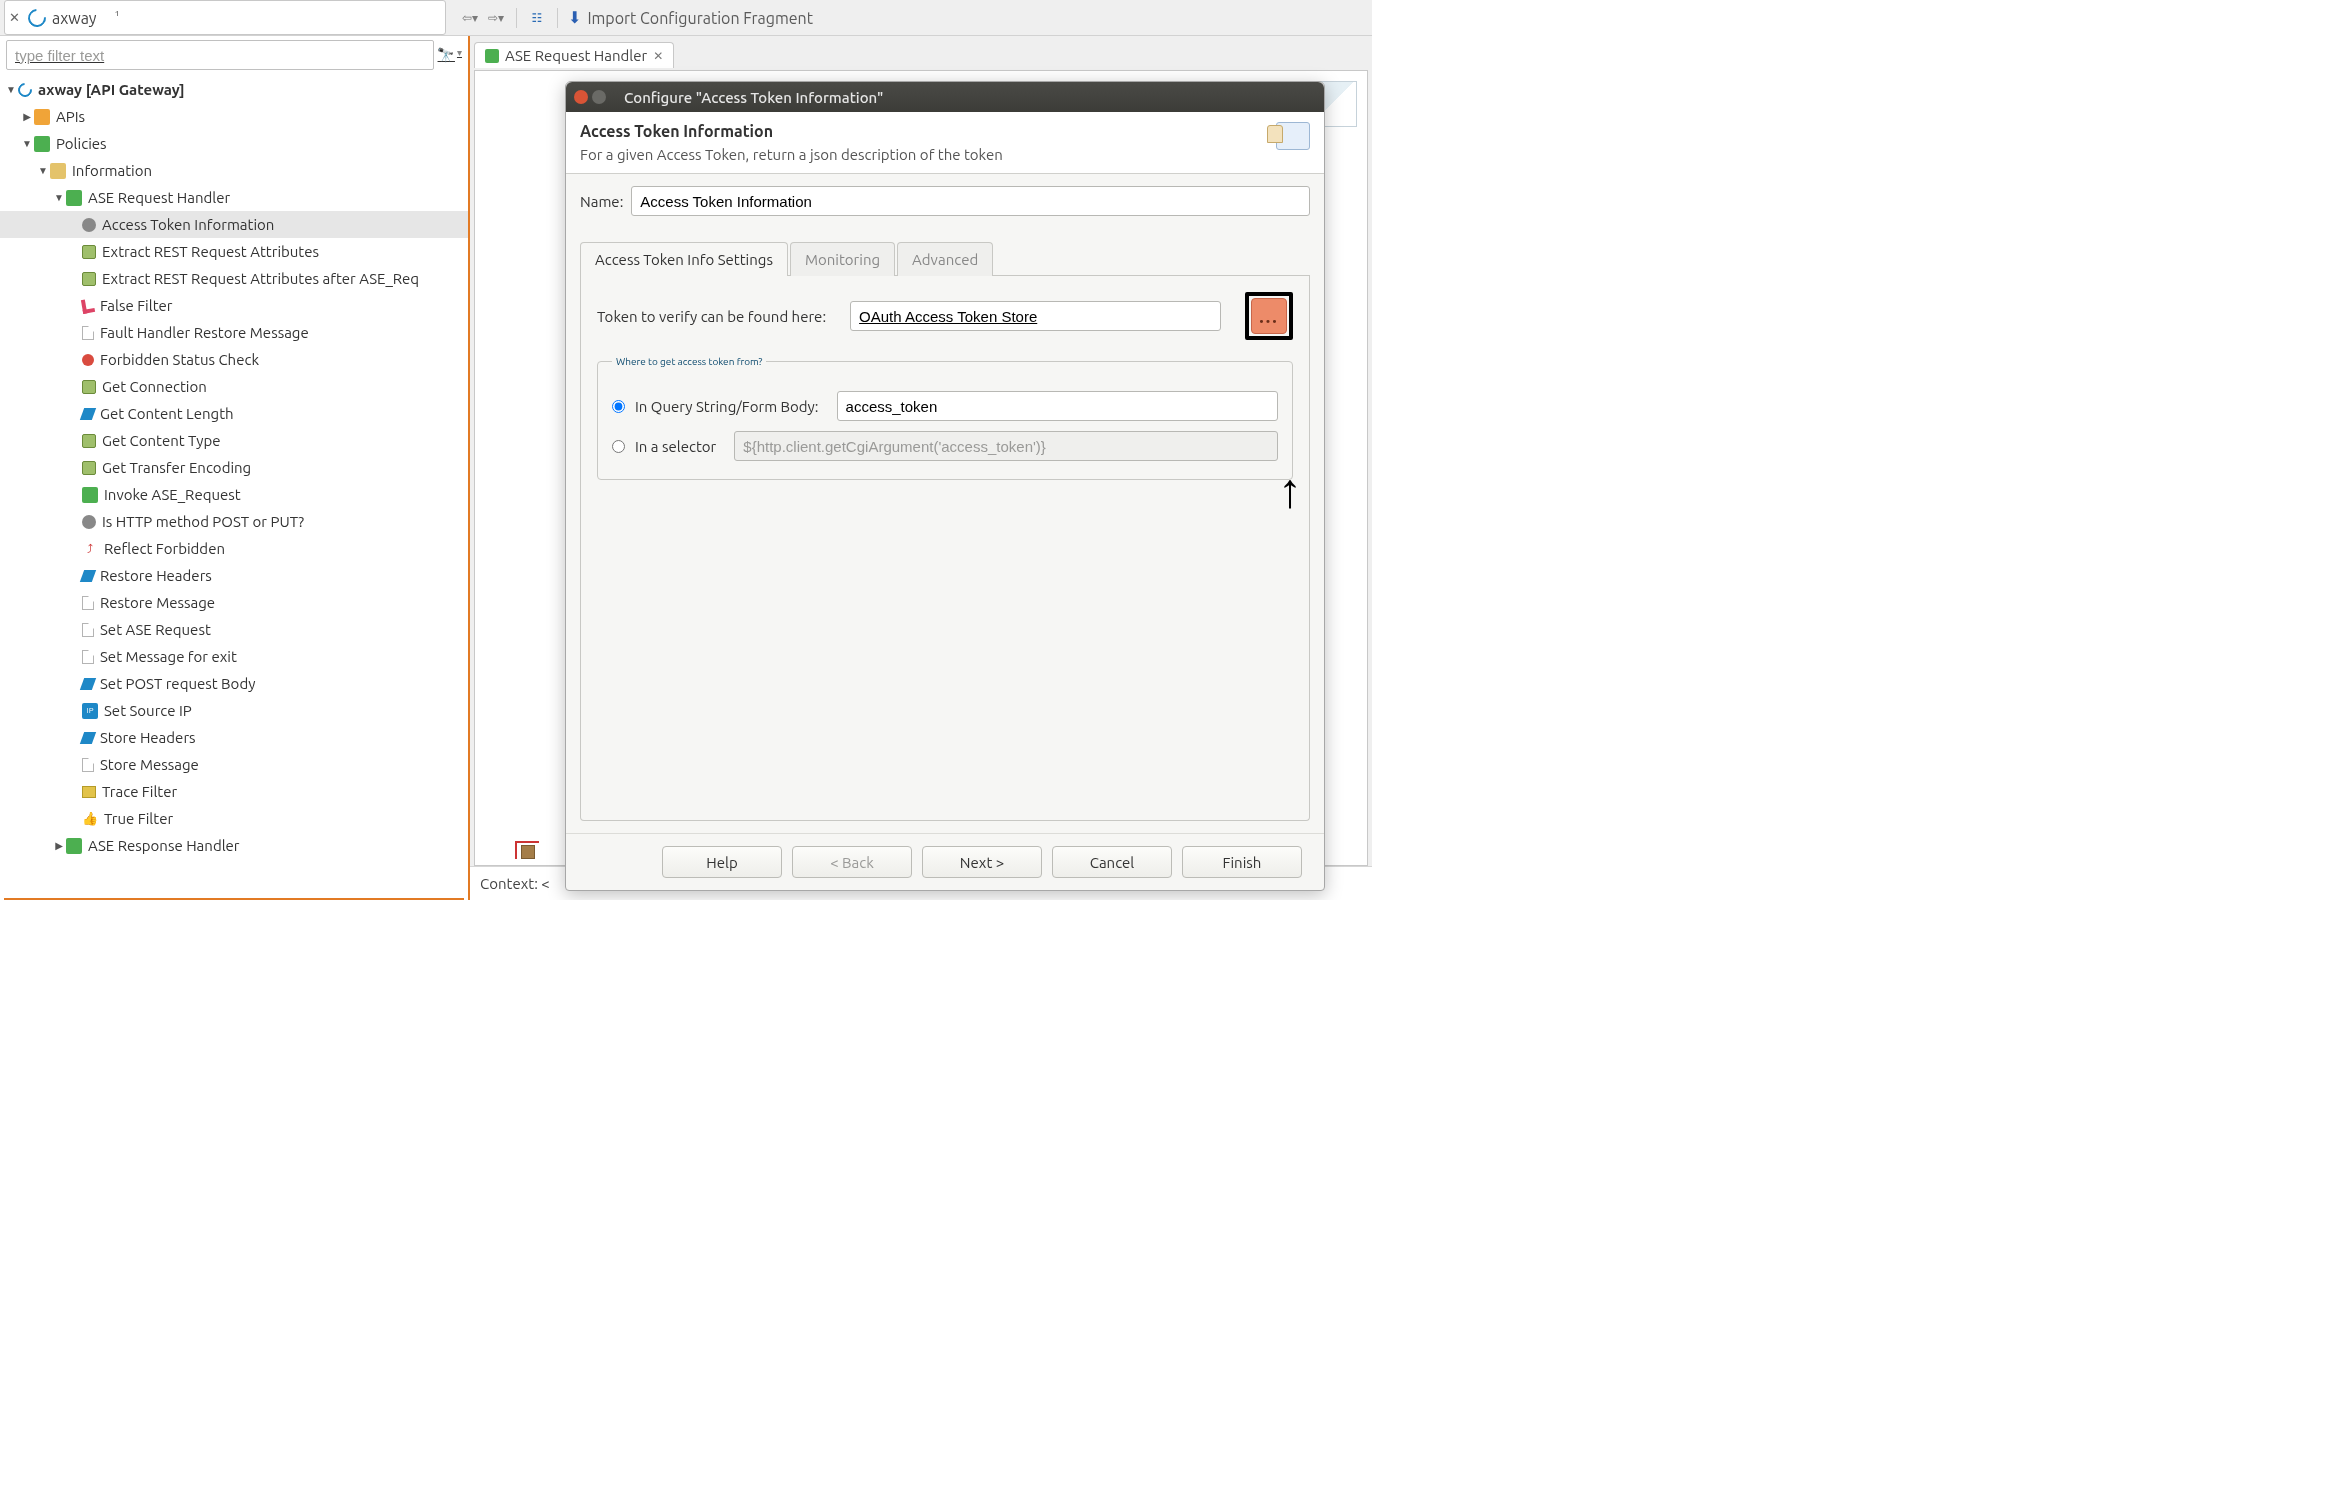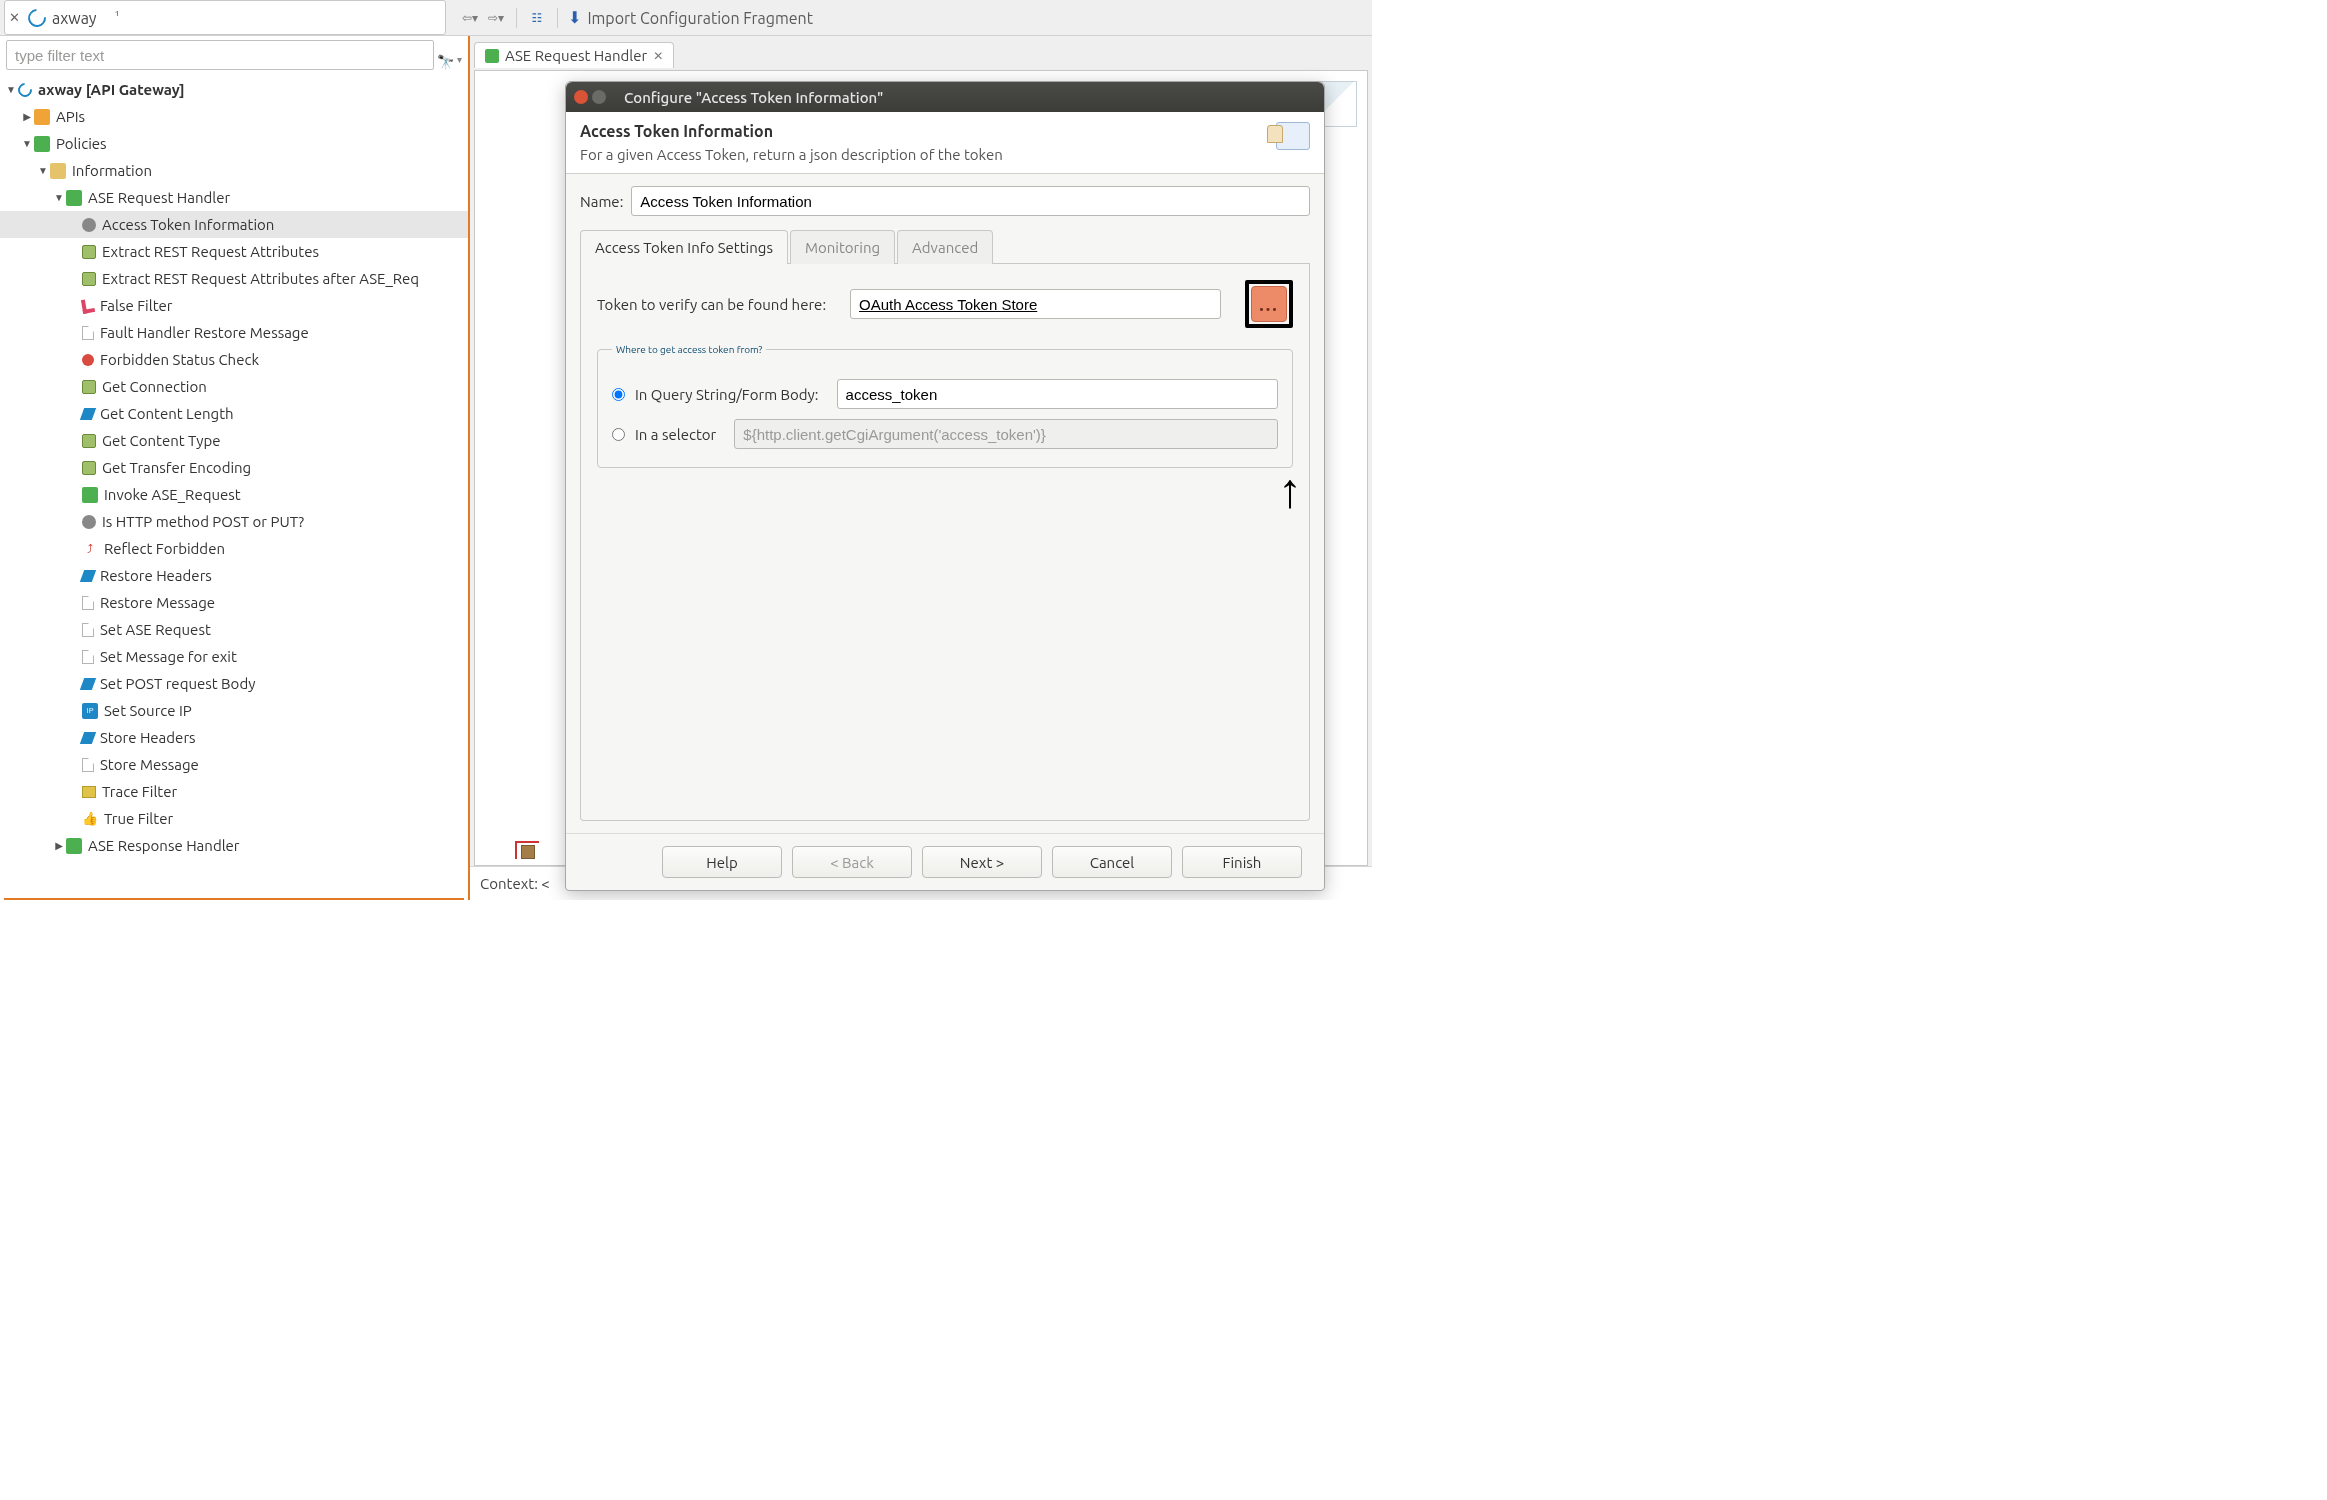--- a/index.html
+++ b/index.html
@@ -61,22 +61,23 @@
 
 .left-panel {
   width: 470px;
   display: flex;
   flex-direction: column;
   border-right: 2px solid #e27a24;
   background: #fff;
 }
 .filter-row {
   display: flex;
-  align-items: flex-end;
+  align-items: center;
   padding: 4px 6px;
+  text-decoration: underline;
 }
 .filter-input {
   flex: 1;
   height: 30px;
   border: 1px solid #c0c0c0;
   border-radius: 2px;
   padding: 0 8px;
   font-size: 15px;
   color: #999;
   background:#fff;
@@ -244,21 +245,21 @@
   content:""; position:absolute; left:-10px; top:2px;
   width:14px;height:16px; background:#f3e2bd; border:1px solid #c6a96b;
   border-radius:3px 3px 0 0;
 }
 .dialog-body {
   flex:1;
   padding:12px 14px;
   display:flex;
   flex-direction:column;
 }
-.form-row { display:flex; align-items:center; margin-bottom:14px; gap:8px;}
+.form-row { display:flex; align-items:center; margin-bottom:26px; gap:8px;}
 .form-row label { font-size:15px; color:#333;}
 .txt-input {
   flex:1;
   height:30px;
   border:1px solid #b8b8b4;
   border-radius:3px;
   padding:0 8px;
   font-size:15px;
   background:#fff;
 }

